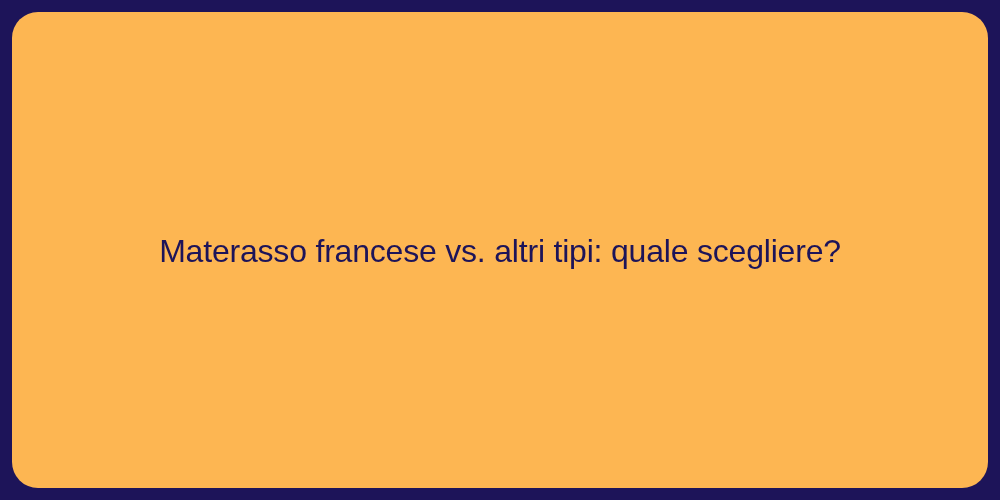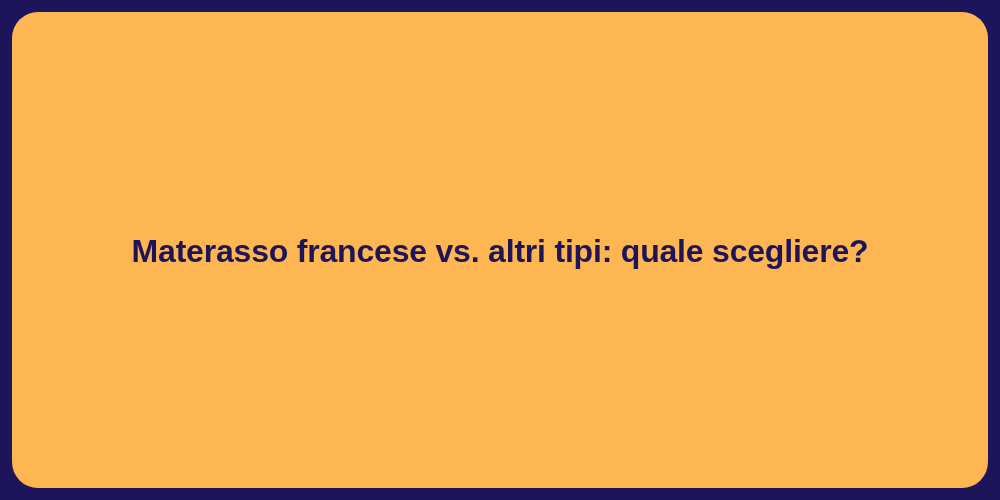--- a/index.html
+++ b/index.html
@@ -34,21 +34,21 @@
     align-items: center;
     justify-content: center;
     position: relative;
     overflow: hidden;
   }
 
   #banner-title {
     color: #1d1459;
     font-family: "Liberation Sans", sans-serif;
     font-size: 32px;
-    font-weight: bold;
+    font-weight: normal;
     letter-spacing: -0.2px;
     line-height: 1.25;
     text-align: center;
     max-width: 860px;
     padding: 0 24px;
     margin: 0;
     -webkit-font-smoothing: antialiased;
     transform: translateY(1px);
   }
 </style>

